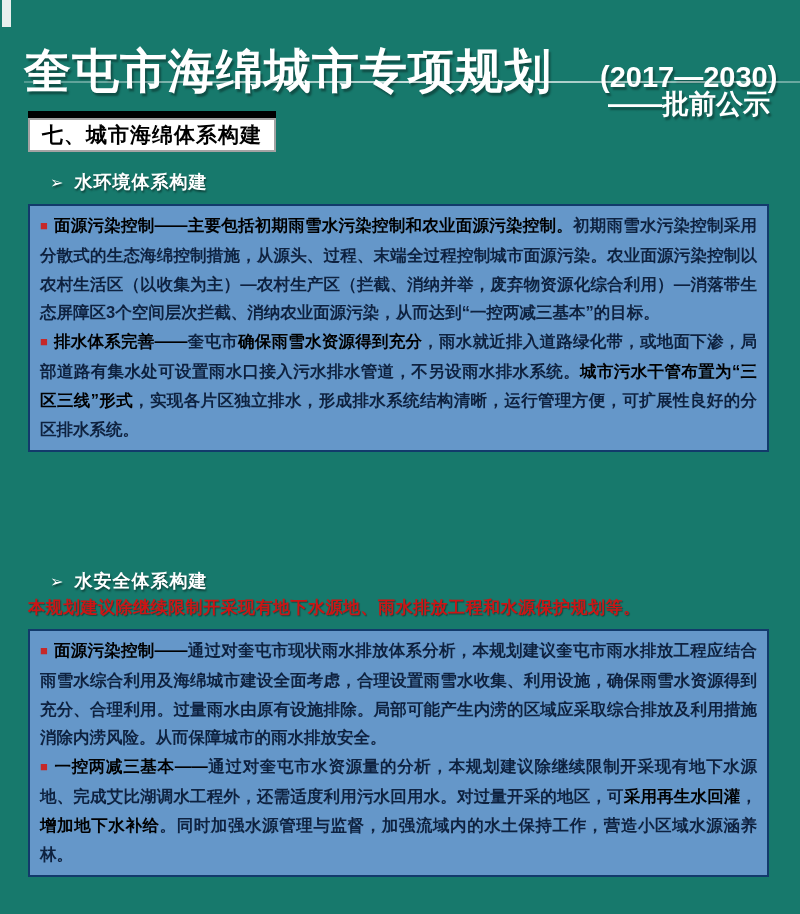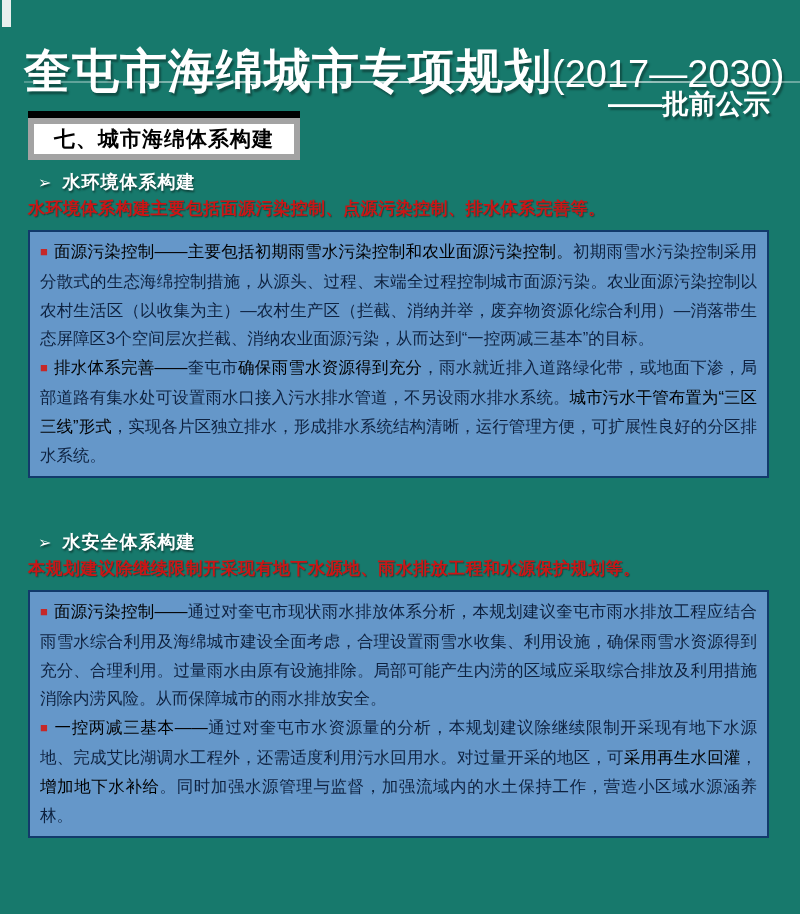--- a/index.html
+++ b/index.html
@@ -17,50 +17,50 @@
     position:absolute;left:2px;top:0;width:9px;height:27px;
     background:#e9efee;
   }
   .title-row{
     position:absolute;left:24px;top:40px;width:760px;
     color:var(--title-white,#fff);
     white-space:nowrap;
     text-shadow:2px 3px 2px rgba(0,0,0,.35);
   }
   .title-main{font-size:47px;font-weight:bold;letter-spacing:1px;}
-  .title-year{font-size:38px;font-weight:normal;letter-spacing:0;}
+  .title-year{font-size:29px;font-weight:bold;letter-spacing:0;padding-left:48px;}
   .title-underline{
     position:absolute;left:24px;right:0;top:81px;height:2px;
     background:linear-gradient(90deg,rgba(255,255,255,.25),rgba(255,255,255,.8) 55%,rgba(255,255,255,.35));
   }
   .subtitle{
     position:absolute;right:30px;top:86px;
     color:var(--title-white,#fff);
     font-size:27px;font-weight:bold;
     text-shadow:2px 3px 2px rgba(0,0,0,.35);
     margin-left:40px;
   }
   .section-heading{
     position:absolute;left:28px;top:118px;
     display:inline-block;
     background:var(--heading-box-bg,#fff);
     color:var(--heading-box-text,#000);
-    border:6px solid #a3a3a3;
+    border:2px solid #a3a3a3;
     box-shadow:0 -7px 0 0 #000;
     font-size:21px;font-weight:bold;
     line-height:28px;height:28px;
-    padding:1px 20px;
+    padding:1px 12px;
     letter-spacing:1px;
     white-space:nowrap;
   }
   .section{position:absolute;left:28px;width:743px;}
   .section-1{top:170px;}
-  .section-2{top:530px;}
+  .section-2{top:569px;}
   .sec-head{
-    margin-left:10px;
+    margin-left:22px;
     color:var(--title-white,#fff);
     font-size:18px;font-weight:bold;
     text-shadow:1px 2px 2px rgba(0,0,0,.45);
     height:24px;line-height:24px;
     letter-spacing:1px;
   }
   .sec-head .arrow{margin-right:10px;font-size:16px;}
   .sec-summary{
     margin-top:4px;
     color:var(--accent-red,#cc1515);
@@ -80,22 +80,22 @@
     color:var(--body-text,#0e2240);
     text-align:justify;
   }
   .para{margin:0;}
   .para .bullet{
     color:var(--bullet-red,#c62828);
     font-size:13px;
     margin-right:6px;
     vertical-align:1px;
   }
-  .seg{font-weight:normal;}
-  .seg.bold{font-weight:normal;color:var(--body-bold,#000);}
+  .seg{font-weight:bold;}
+  .seg.bold{font-weight:bold;color:var(--body-bold,#000);}
 </style>
 </head>
 <body>
 
 <div class="slide" style="--background: #17796c; --panel-blue: #6597c9; --panel-border: #123a6b; --accent-red: #cc1515; --bullet-red: #c62828; --title-white: #ffffff; --heading-box-bg: #ffffff; --heading-box-text: #000000; --body-text: #0e2240; --body-bold: #000000;">
 
   <div class="corner-mark"></div>
 
   <div class="title-row">
     <span class="title-main">奎屯市海绵城市专项规划</span><span class="title-year">(2017—2030)</span>
@@ -103,21 +103,20 @@
   <div class="title-underline"></div>
 
   <div class="subtitle">——批前公示</div>
 
   <div class="section-heading">七、城市海绵体系构建</div>
 
   <div class="section section-1">
     <div class="sec-head">
       <span class="arrow">➢</span><span>水环境体系构建</span>
     </div>
-    <div class="sec-summary">水环境体系构建主要包括面源污染控制、点源污染控制、排水体系完善等。</div>
     <div class="content-box">
         <div class="para"><span class="bullet">■</span><span class="seg bold">面源污染控制——主要包括初期雨雪水污染控制和农业面源污染控制。</span><span class="seg">初期雨雪水污染控制采用分散式的生态海绵控制措施，从源头、过程、末端全过程控制城市面源污染。农业面源污染控制以农村生活区（以收集为主）—农村生产区（拦截、消纳并举，废弃物资源化综合利用）—消落带生态屏障区3个空间层次拦截、消纳农业面源污染，从而达到“一控两减三基本”的目标。</span></div>
         <div class="para"><span class="bullet">■</span><span class="seg bold">排水体系完善——</span><span class="seg">奎屯市</span><span class="seg bold">确保雨雪水资源得到充分</span><span class="seg">，雨水就近排入道路绿化带，或地面下渗，局部道路有集水处可设置雨水口接入污水排水管道，不另设雨水排水系统。</span><span class="seg bold">城市污水干管布置为“三区三线”形式</span><span class="seg">，实现各片区独立排水，形成排水系统结构清晰，运行管理方便，可扩展性良好的分区排水系统。</span></div>
       </div>
   </div>
 
   <div class="section section-2">
     <div class="sec-head">
       <span class="arrow">➢</span><span>水安全体系构建</span>
     </div>

